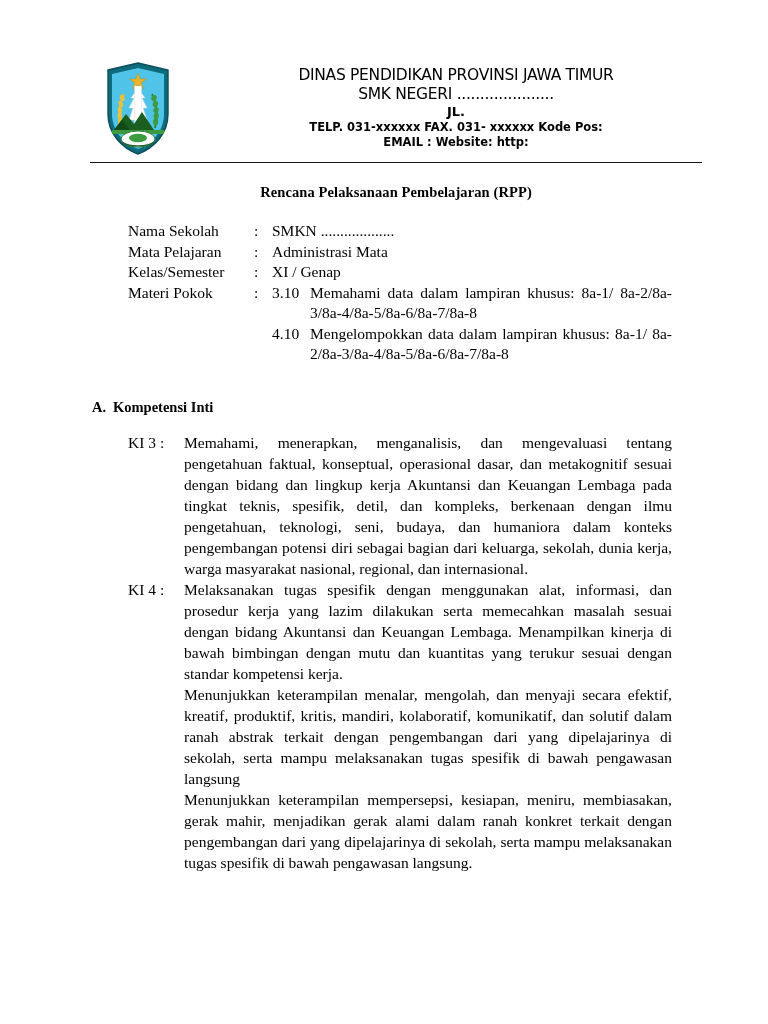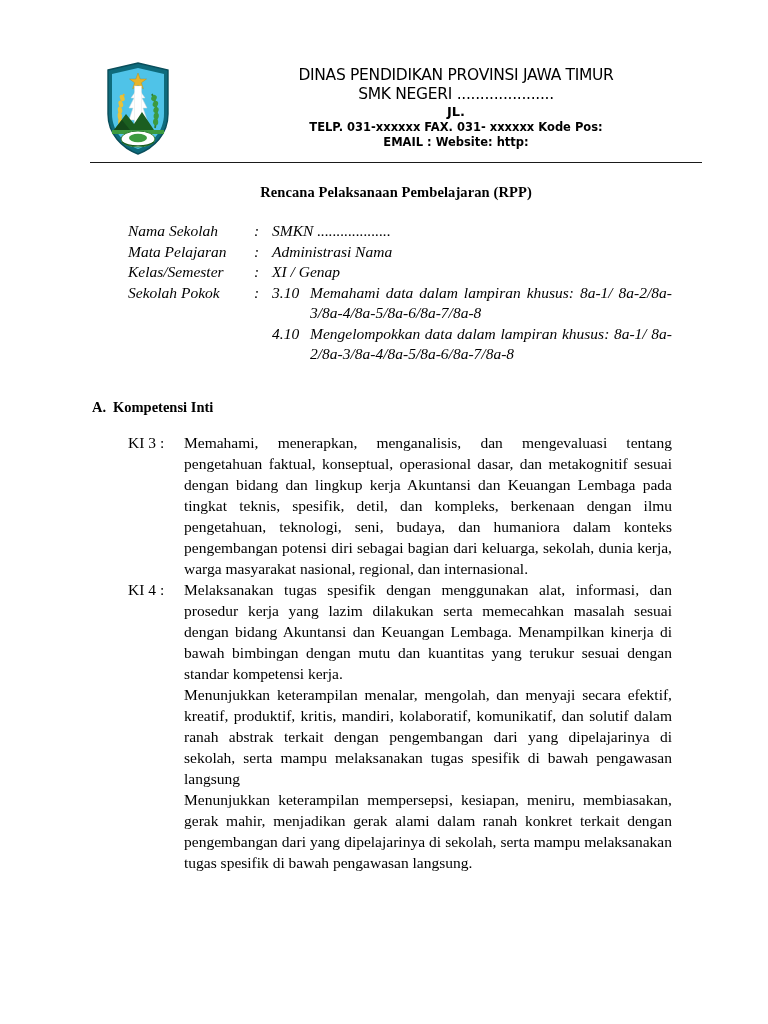--- a/index.html
+++ b/index.html
@@ -104,21 +104,20 @@
     position: absolute;
     left: 128px;
     top: 221px;
     width: 545px;
     font-size: 15.5px;
     line-height: 20.5px;
   }
   .id-row {
     position: relative;
     min-height: 20.5px;
-    font-style: italic;
   }
   .id-label {
     display: inline-block;
     width: 126px;
     vertical-align: top;
   }
   .id-colon {
     display: inline-block;
     width: 18px;
     vertical-align: top;
@@ -259,29 +258,29 @@
 
   <div class="doc-title">Rencana Pelaksanaan Pembelajaran (RPP)</div>
 
   <div class="identity">
 
     <div class="id-row">
       <span class="id-label">Nama Sekolah</span><span class="id-colon">:</span><span class="id-value">SMKN ...................</span>
     </div>
 
     <div class="id-row">
-      <span class="id-label">Mata Pelajaran</span><span class="id-colon">:</span><span class="id-value">Administrasi Nama</span>
+      <span class="id-label">Mata Pelajaran</span><span class="id-colon">:</span><span class="id-value">Administrasi Mata</span>
     </div>
 
     <div class="id-row">
       <span class="id-label">Kelas/Semester</span><span class="id-colon">:</span><span class="id-value">XI / Genap</span>
     </div>
 
     <div class="id-row">
-      <span class="id-label">Sekolah Pokok</span><span class="id-colon">:</span><span class="id-value-block">
+      <span class="id-label">Materi Pokok</span><span class="id-colon">:</span><span class="id-value-block">
         <span class="mp-item" style="display:block;">
           <span class="mp-num">3.10</span>
           <span class="mp-body" style="display:block;text-align:justify;">Memahami data dalam lampiran khusus: 8a-1/ 8a-2/8a-3/8a-4/8a-5/8a-6/8a-7/8a-8</span>
         </span>
         <span class="mp-item justified" style="display:block;">
           <span class="mp-num">4.10</span>
           <span class="mp-body" style="display:block;">Mengelompokkan data dalam lampiran khusus: 8a-1/ 8a-2/8a-3/8a-4/8a-5/8a-6/8a-7/8a-8</span>
         </span>
       </span>
     </div>

